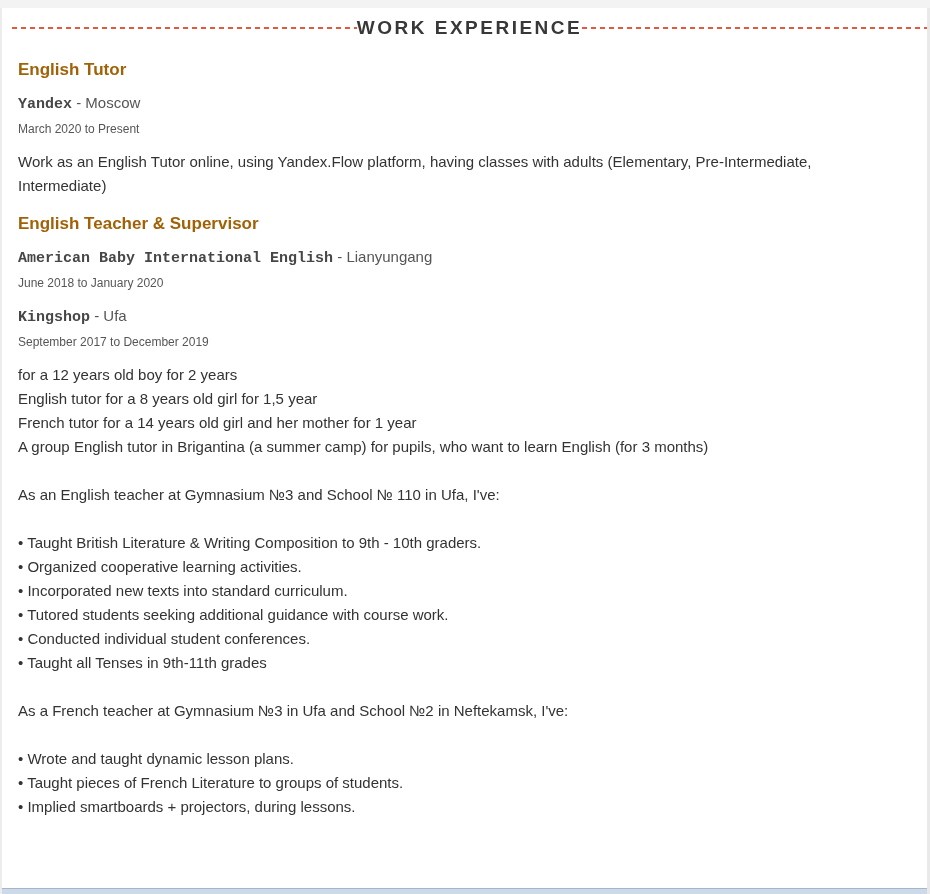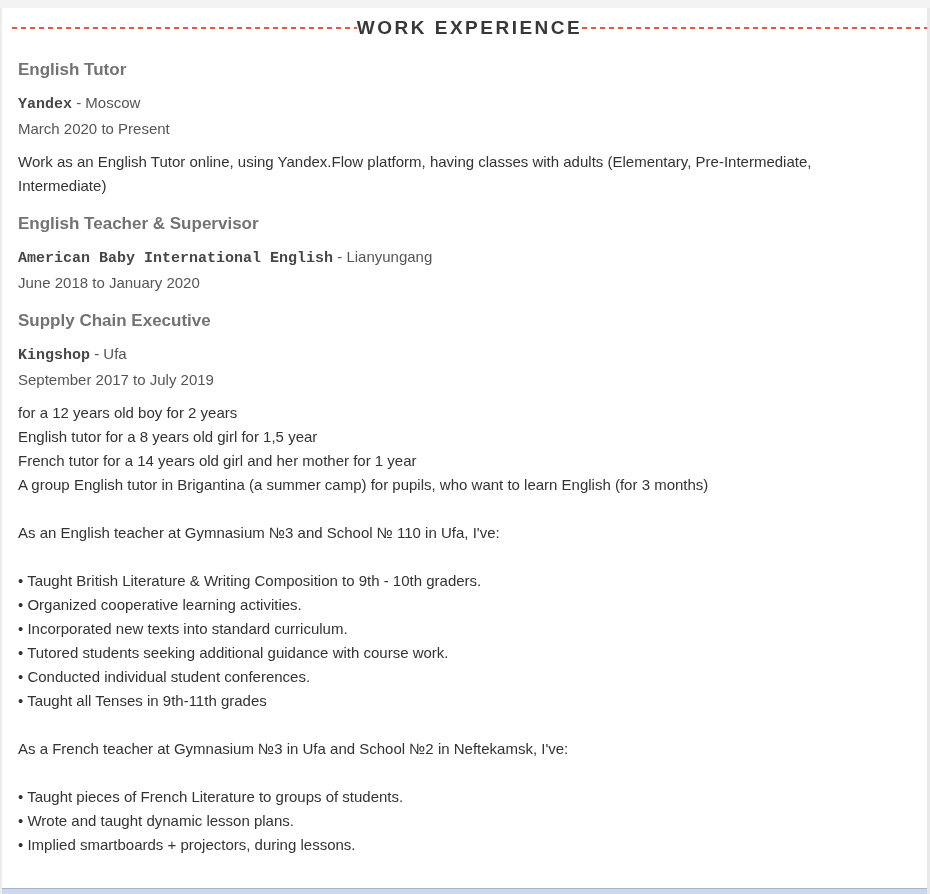--- a/index.html
+++ b/index.html
@@ -41,33 +41,33 @@
     letter-spacing: 2.5px;
     color: #383838;
     line-height: 22px;
     white-space: nowrap;
   }
   
   .content { padding: 0 24px 0 16px; }
   .job-title {
     font-size: 17px;
     font-weight: bold;
-    color: #737373;
+    color: #a16207;
     line-height: 21px;
     margin: 15px 0 11px 0;
   }
   .job:first-child .job-title { margin-top: 20px; }
   .job-company {
     font-size: 15px;
     line-height: 24px;
     color: #565656;
   }
   .company-name { font-weight: bold; color: #474747; font-family: Liberation Mono, monospace; }
   .job-dates {
-    font-size: 15px;
+    font-size: 12px;
     line-height: 24px;
     color: #565656;
     margin-bottom: 9px;
   }
   .job-desc { color: #333333; font-size: 15px; }
   .desc-line { line-height: 24px; }
   .desc-spacer { height: 24px; }
   
   .bottom-bar {
     position: absolute;
@@ -100,41 +100,40 @@
   </section>
 
   <section class="job">
     <h2 class="job-title">English Teacher &amp; Supervisor</h2>
     <div class="job-company"><span class="company-name">American Baby International English</span><span class="company-location"> - Lianyungang</span></div>
     <div class="job-dates">June 2018 to January 2020</div>
     <div class="job-desc"></div>
   </section>
 
   <section class="job">
-    <h2 class="job-title">Supply Chain Executive</h2>
     <div class="job-company"><span class="company-name">Kingshop</span><span class="company-location"> - Ufa</span></div>
-    <div class="job-dates">September 2017 to July 2019</div>
+    <div class="job-dates">September 2017 to December 2019</div>
     <div class="job-desc">
           <div class="desc-line">for a 12 years old boy for 2 years</div>
           <div class="desc-line">English tutor for a 8 years old girl for 1,5 year</div>
           <div class="desc-line">French tutor for a 14 years old girl and her mother for 1 year</div>
           <div class="desc-line">A group English tutor in Brigantina (a summer camp) for pupils, who want to learn English (for 3 months)</div>
           <div class="desc-spacer"></div>
           <div class="desc-line">As an English teacher at Gymnasium №3 and School № 110 in Ufa, I've:</div>
           <div class="desc-spacer"></div>
           <div class="desc-line">• Taught British Literature &amp; Writing Composition to 9th - 10th graders.</div>
           <div class="desc-line">• Organized cooperative learning activities.</div>
           <div class="desc-line">• Incorporated new texts into standard curriculum.</div>
           <div class="desc-line">• Tutored students seeking additional guidance with course work.</div>
           <div class="desc-line">• Conducted individual student conferences.</div>
           <div class="desc-line">• Taught all Tenses in 9th-11th grades</div>
           <div class="desc-spacer"></div>
           <div class="desc-line">As a French teacher at Gymnasium №3 in Ufa and School №2 in Neftekamsk, I've:</div>
           <div class="desc-spacer"></div>
+          <div class="desc-line">• Wrote and taught dynamic lesson plans.</div>
           <div class="desc-line">• Taught pieces of French Literature to groups of students.</div>
-          <div class="desc-line">• Wrote and taught dynamic lesson plans.</div>
           <div class="desc-line">• Implied smartboards + projectors, during lessons.</div>
         </div>
   </section>
 </div>
 
   <div class="bottom-bar"></div>
 </div>
 
 </body></html>

